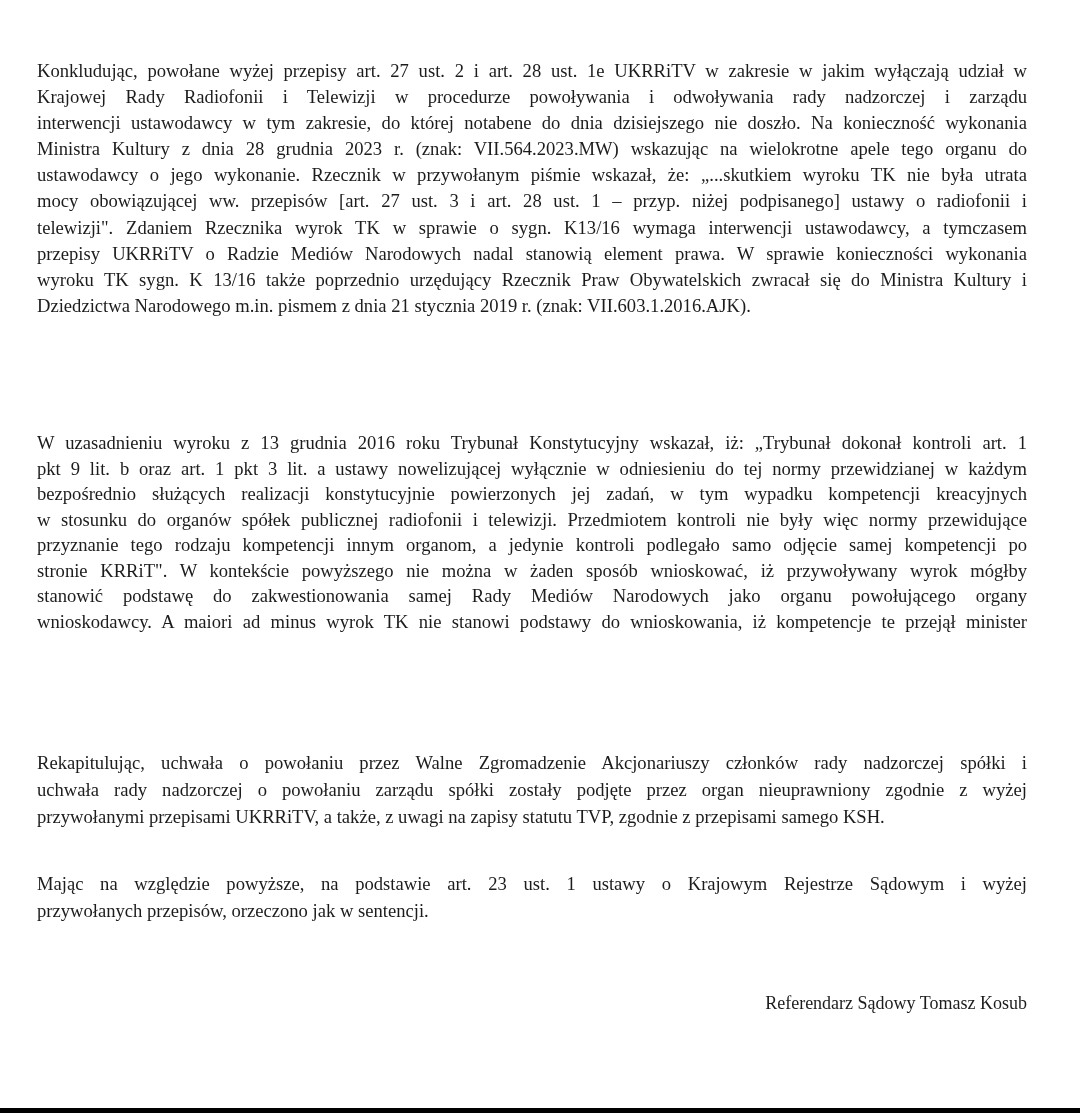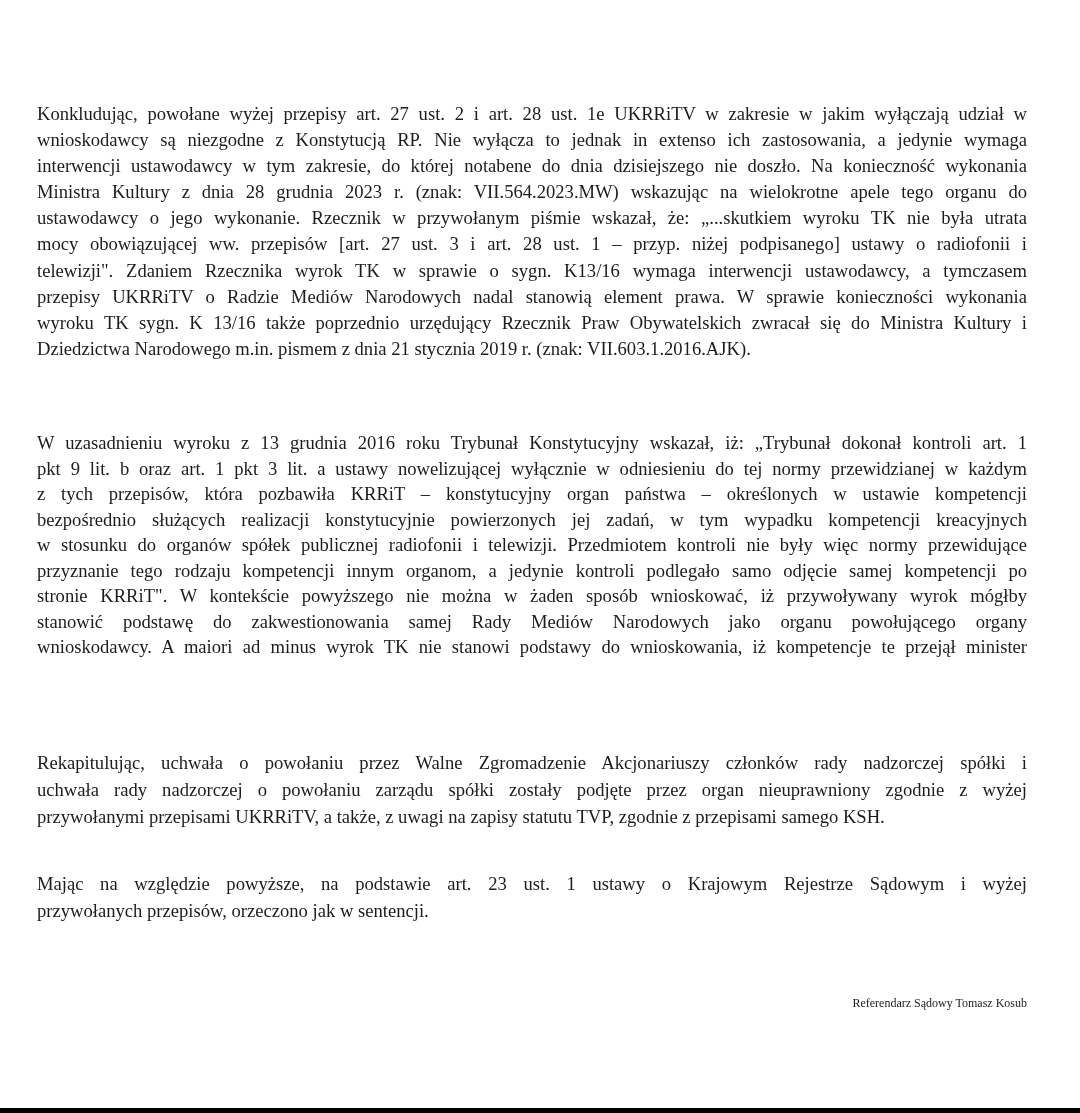--- a/index.html
+++ b/index.html
@@ -30,66 +30,65 @@
     height: 26.1px;
     line-height: 26.1px;
     white-space: nowrap;
     text-align: justify;
     text-align-last: justify;
   }
   .line.last {
     text-align: left;
     text-align-last: left;
   }
-  #p1 { position: absolute; top: 0; left: 0; width: 990px; margin-top: 43px; }
+  #p1 { position: absolute; top: 0; left: 0; width: 990px; }
   #p2 { position: absolute; top: 372px; left: 0; width: 990px; }
   #p2 .line { height: 25.5px; line-height: 25.5px; }
   #p3 { position: absolute; top: 692px; left: 0; width: 990px; }
   #p3 .line { height: 26.8px; line-height: 26.8px; }
   #p4 { position: absolute; top: 812px; left: 0; width: 990px; }
   #p4 .line { height: 27px; line-height: 27px; }
   .signature {
     position: absolute;
     right: 53px;
     top: 990px;
-    font-size: 12px;
+    font-size: 18px;
     line-height: 26px;
     white-space: nowrap;
   }
   .bottom-bar {
     position: absolute;
     left: 0;
     top: 1108px;
     width: 1080px;
     height: 5px;
     background: #000000;
   }
 </style>
 </head>
 <body>
 
 <div class="page">
 
   <div id="p1" class="para">
     <span class="line" style="white-space: nowrap; text-align: left; display: block;"><span style="white-space: nowrap;">Konkludując, powołane wyżej przepisy art. 27 ust. 2 i art. 28 ust. 1e UKRRiTV w zakresie w jakim wyłączają udział w</span></span>
-    <span class="line" style="white-space: nowrap; text-align: left; display: block;"><span style="white-space: nowrap;">wnioskodawcy są niezgodne z Konstytucją RP. Nie wyłącza to jednak in extenso ich zastosowania, a jedynie wymaga</span></span>
+    <span class="line" style="white-space: nowrap; text-align: left; display: block;"><span style="white-space: nowrap;">Krajowej Rady Radiofonii i Telewizji w procedurze powoływania i odwoływania rady nadzorczej i zarządu</span></span>
     <span class="line" style="white-space: nowrap; text-align: left; display: block;"><span style="white-space: nowrap;">interwencji ustawodawcy w tym zakresie, do której notabene do dnia dzisiejszego nie doszło. Na konieczność wykonania</span></span>
     <span class="line" style="white-space: nowrap; text-align: left; display: block;"><span style="white-space: nowrap;">Ministra Kultury z dnia 28 grudnia 2023 r. (znak: VII.564.2023.MW) wskazując na wielokrotne apele tego organu do</span></span>
     <span class="line" style="white-space: nowrap; text-align: left; display: block;"><span style="white-space: nowrap;">ustawodawcy o jego wykonanie. Rzecznik w przywołanym piśmie wskazał, że: „...skutkiem wyroku TK nie była utrata</span></span>
     <span class="line" style="white-space: nowrap; text-align: left; display: block;"><span style="white-space: nowrap;">mocy obowiązującej ww. przepisów [art. 27 ust. 3 i art. 28 ust. 1 – przyp. niżej podpisanego] ustawy o radiofonii i</span></span>
     <span class="line" style="white-space: nowrap; text-align: left; display: block;"><span style="white-space: nowrap;">telewizji". Zdaniem Rzecznika wyrok TK w sprawie o sygn. K13/16 wymaga interwencji ustawodawcy, a tymczasem</span></span>
     <span class="line" style="white-space: nowrap; text-align: left; display: block;"><span style="white-space: nowrap;">przepisy UKRRiTV o Radzie Mediów Narodowych nadal stanowią element prawa. W sprawie konieczności wykonania</span></span>
     <span class="line" style="white-space: nowrap; text-align: left; display: block;"><span style="white-space: nowrap;">wyroku TK sygn. K 13/16 także poprzednio urzędujący Rzecznik Praw Obywatelskich zwracał się do Ministra Kultury i</span></span>
     <span class="line last">Dziedzictwa Narodowego m.in. pismem z dnia 21 stycznia 2019 r. (znak: VII.603.1.2016.AJK).</span>
   </div>
 
   <div id="p2" class="para">
     <span class="line" style="white-space: nowrap; text-align: left; display: block;"><span style="white-space: nowrap;">W uzasadnieniu wyroku z 13 grudnia 2016 roku Trybunał Konstytucyjny wskazał, iż: „Trybunał dokonał kontroli art. 1</span></span>
     <span class="line" style="white-space: nowrap; text-align: left; display: block;"><span style="white-space: nowrap;">pkt 9 lit. b oraz art. 1 pkt 3 lit. a ustawy nowelizującej wyłącznie w odniesieniu do tej normy przewidzianej w każdym</span></span>
-    <span class="line" style="white-space: nowrap; text-align: left; display: block;"><span style="white-space: nowrap;">z tych przepisów, która pozbawiła KRRiT – konstytucyjny organ państwa – określonych w ustawie kompetencji</span></span>
     <span class="line" style="white-space: nowrap; text-align: left; display: block;"><span style="white-space: nowrap;">bezpośrednio służących realizacji konstytucyjnie powierzonych jej zadań, w tym wypadku kompetencji kreacyjnych</span></span>
     <span class="line" style="white-space: nowrap; text-align: left; display: block;"><span style="white-space: nowrap; text-align: center;">w stosunku do organów spółek publicznej radiofonii i telewizji. Przedmiotem kontroli nie były więc normy przewidujące</span></span>
     <span class="line" style="white-space: nowrap; text-align: left; display: block;"><span style="white-space: nowrap;">przyznanie tego rodzaju kompetencji innym organom, a jedynie kontroli podlegało samo odjęcie samej kompetencji po</span></span>
     <span class="line" style="white-space: nowrap; text-align: left; display: block;"><span style="white-space: nowrap;">stronie KRRiT".  W kontekście powyższego nie można w żaden sposób wnioskować, iż przywoływany wyrok mógłby</span></span>
     <span class="line" style="white-space: nowrap; text-align: center; display: block;"><span style="white-space: nowrap;">stanowić podstawę do zakwestionowania samej Rady Mediów Narodowych jako organu powołującego organy</span></span>
     <span class="line" style="white-space: nowrap; text-align: center; display: block;"><span style="white-space: nowrap;">wnioskodawcy. A maiori ad minus wyrok TK nie stanowi podstawy do wnioskowania, iż kompetencje te przejął minister</span></span>
   </div>
 
   <div id="p3" class="para">
     <span class="line" style="white-space: nowrap; text-align: left; display: block;"><span style="white-space: nowrap;">Rekapitulując, uchwała o powołaniu przez Walne Zgromadzenie Akcjonariuszy członków rady nadzorczej spółki i</span></span>

